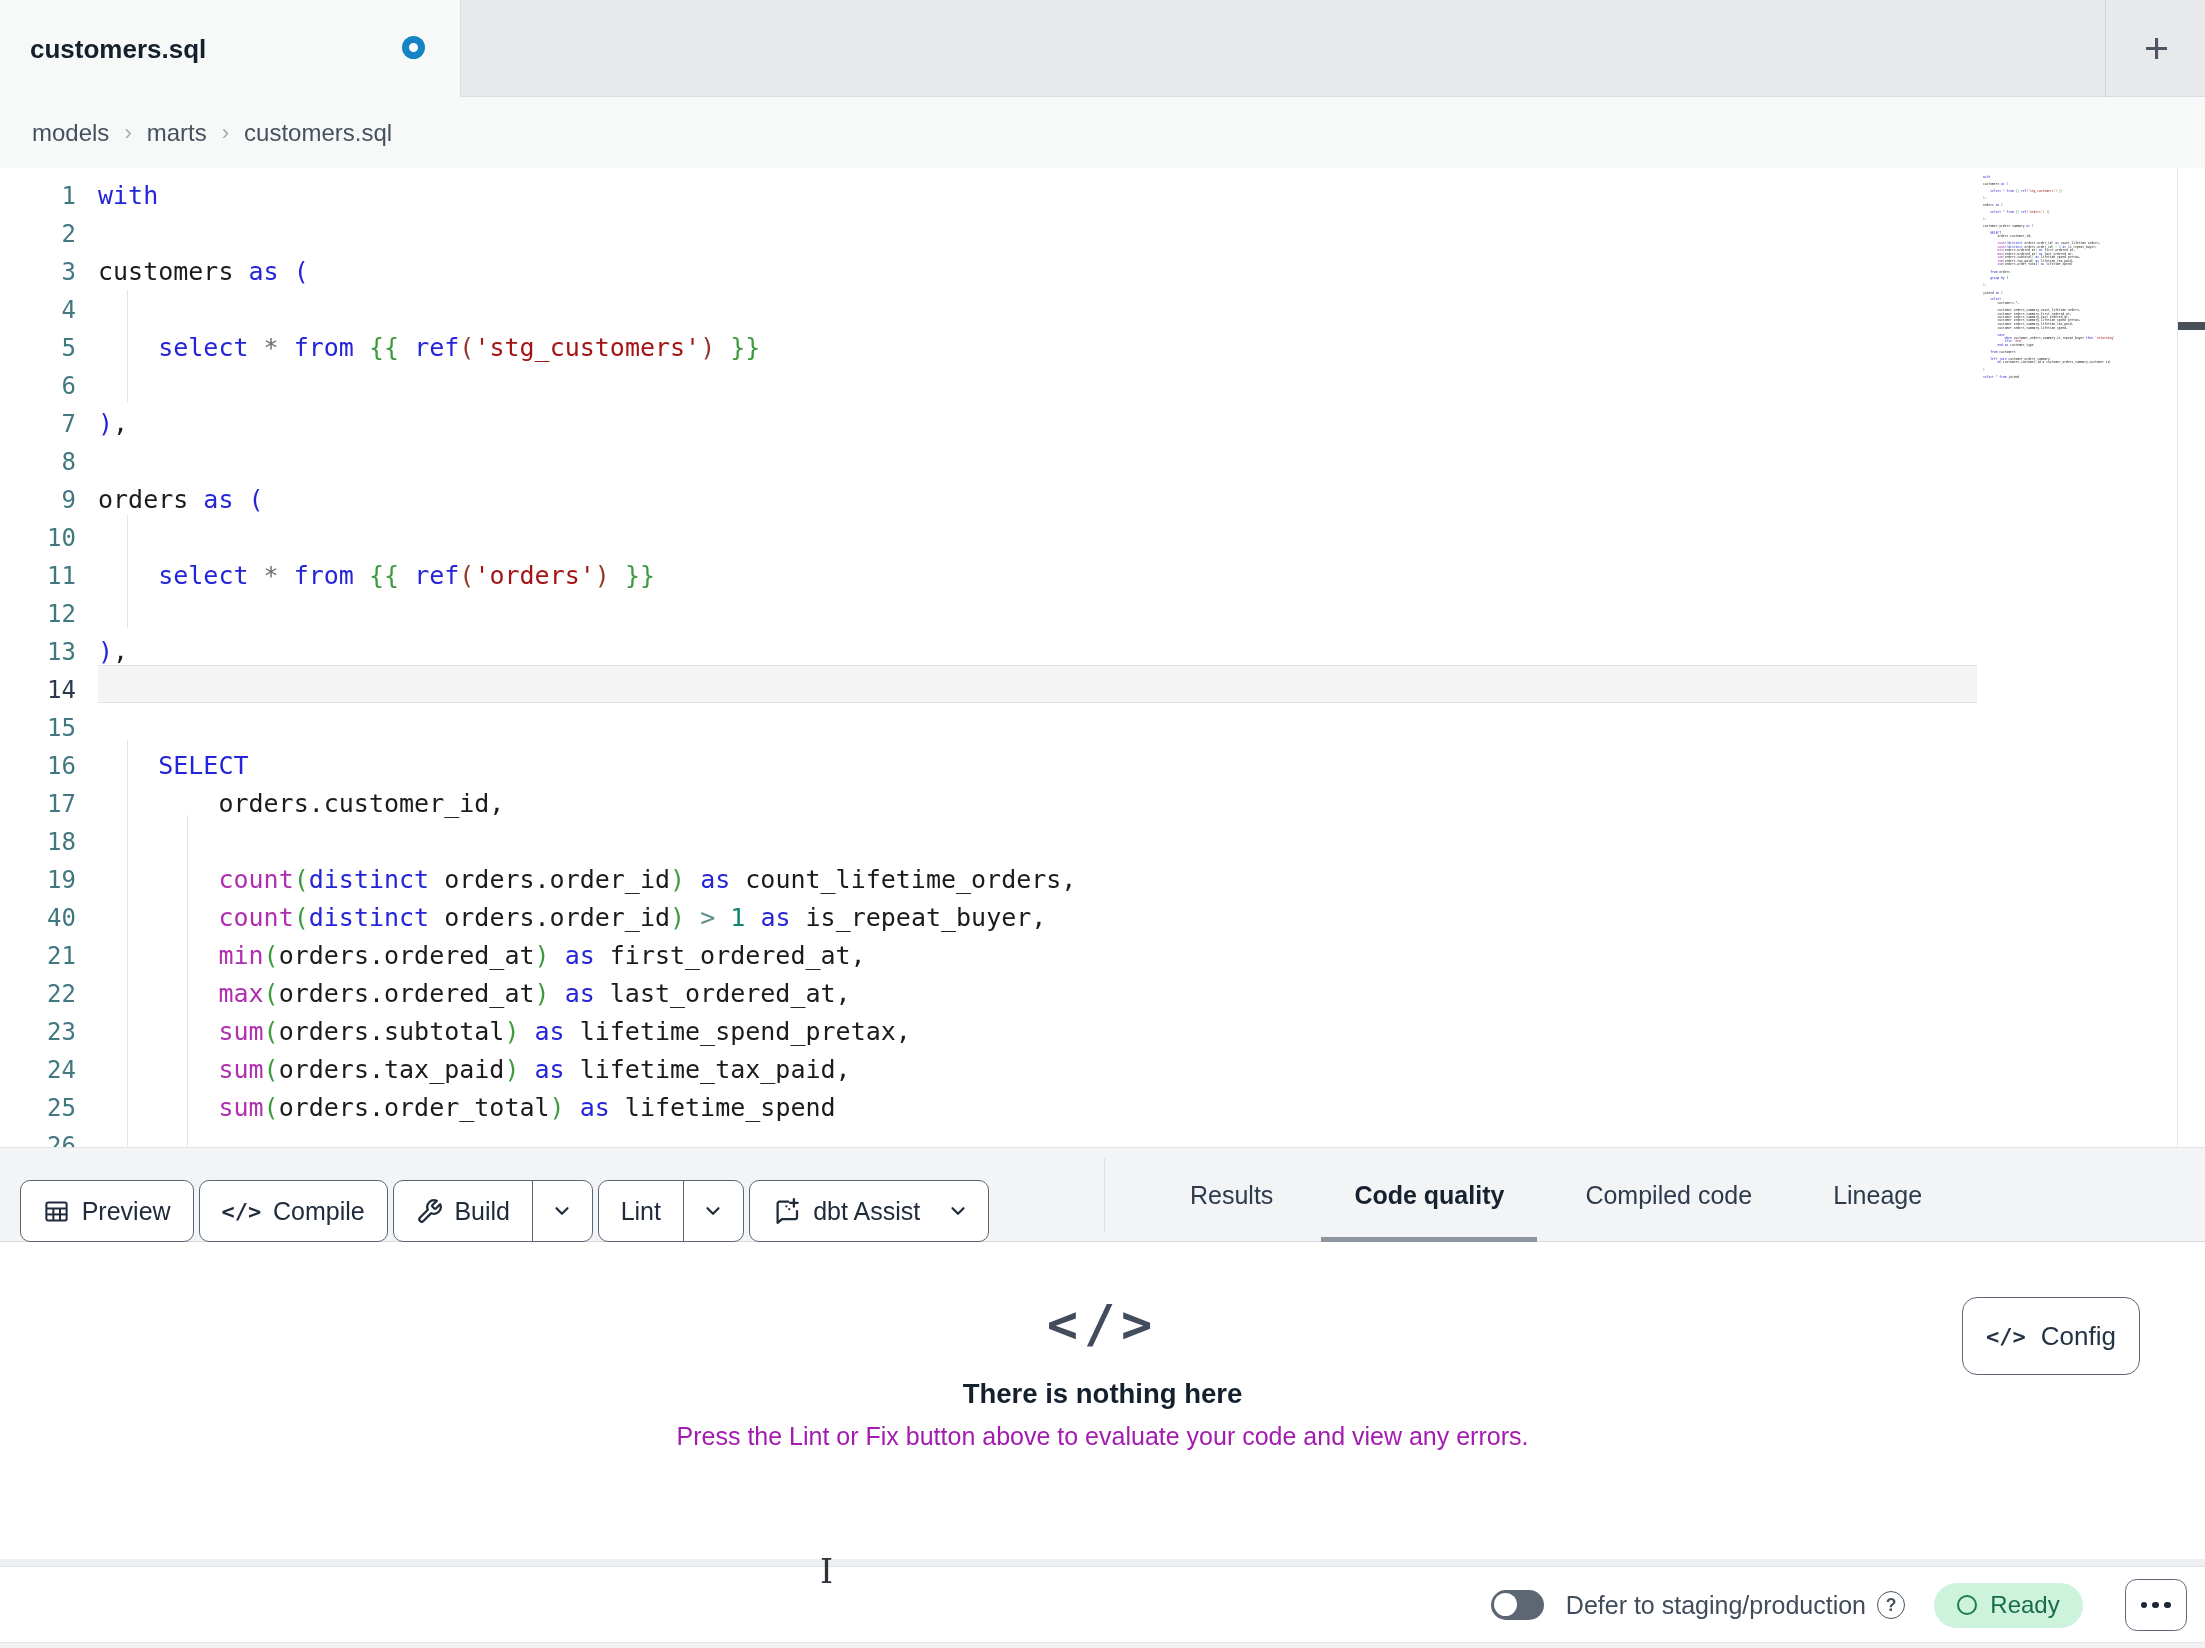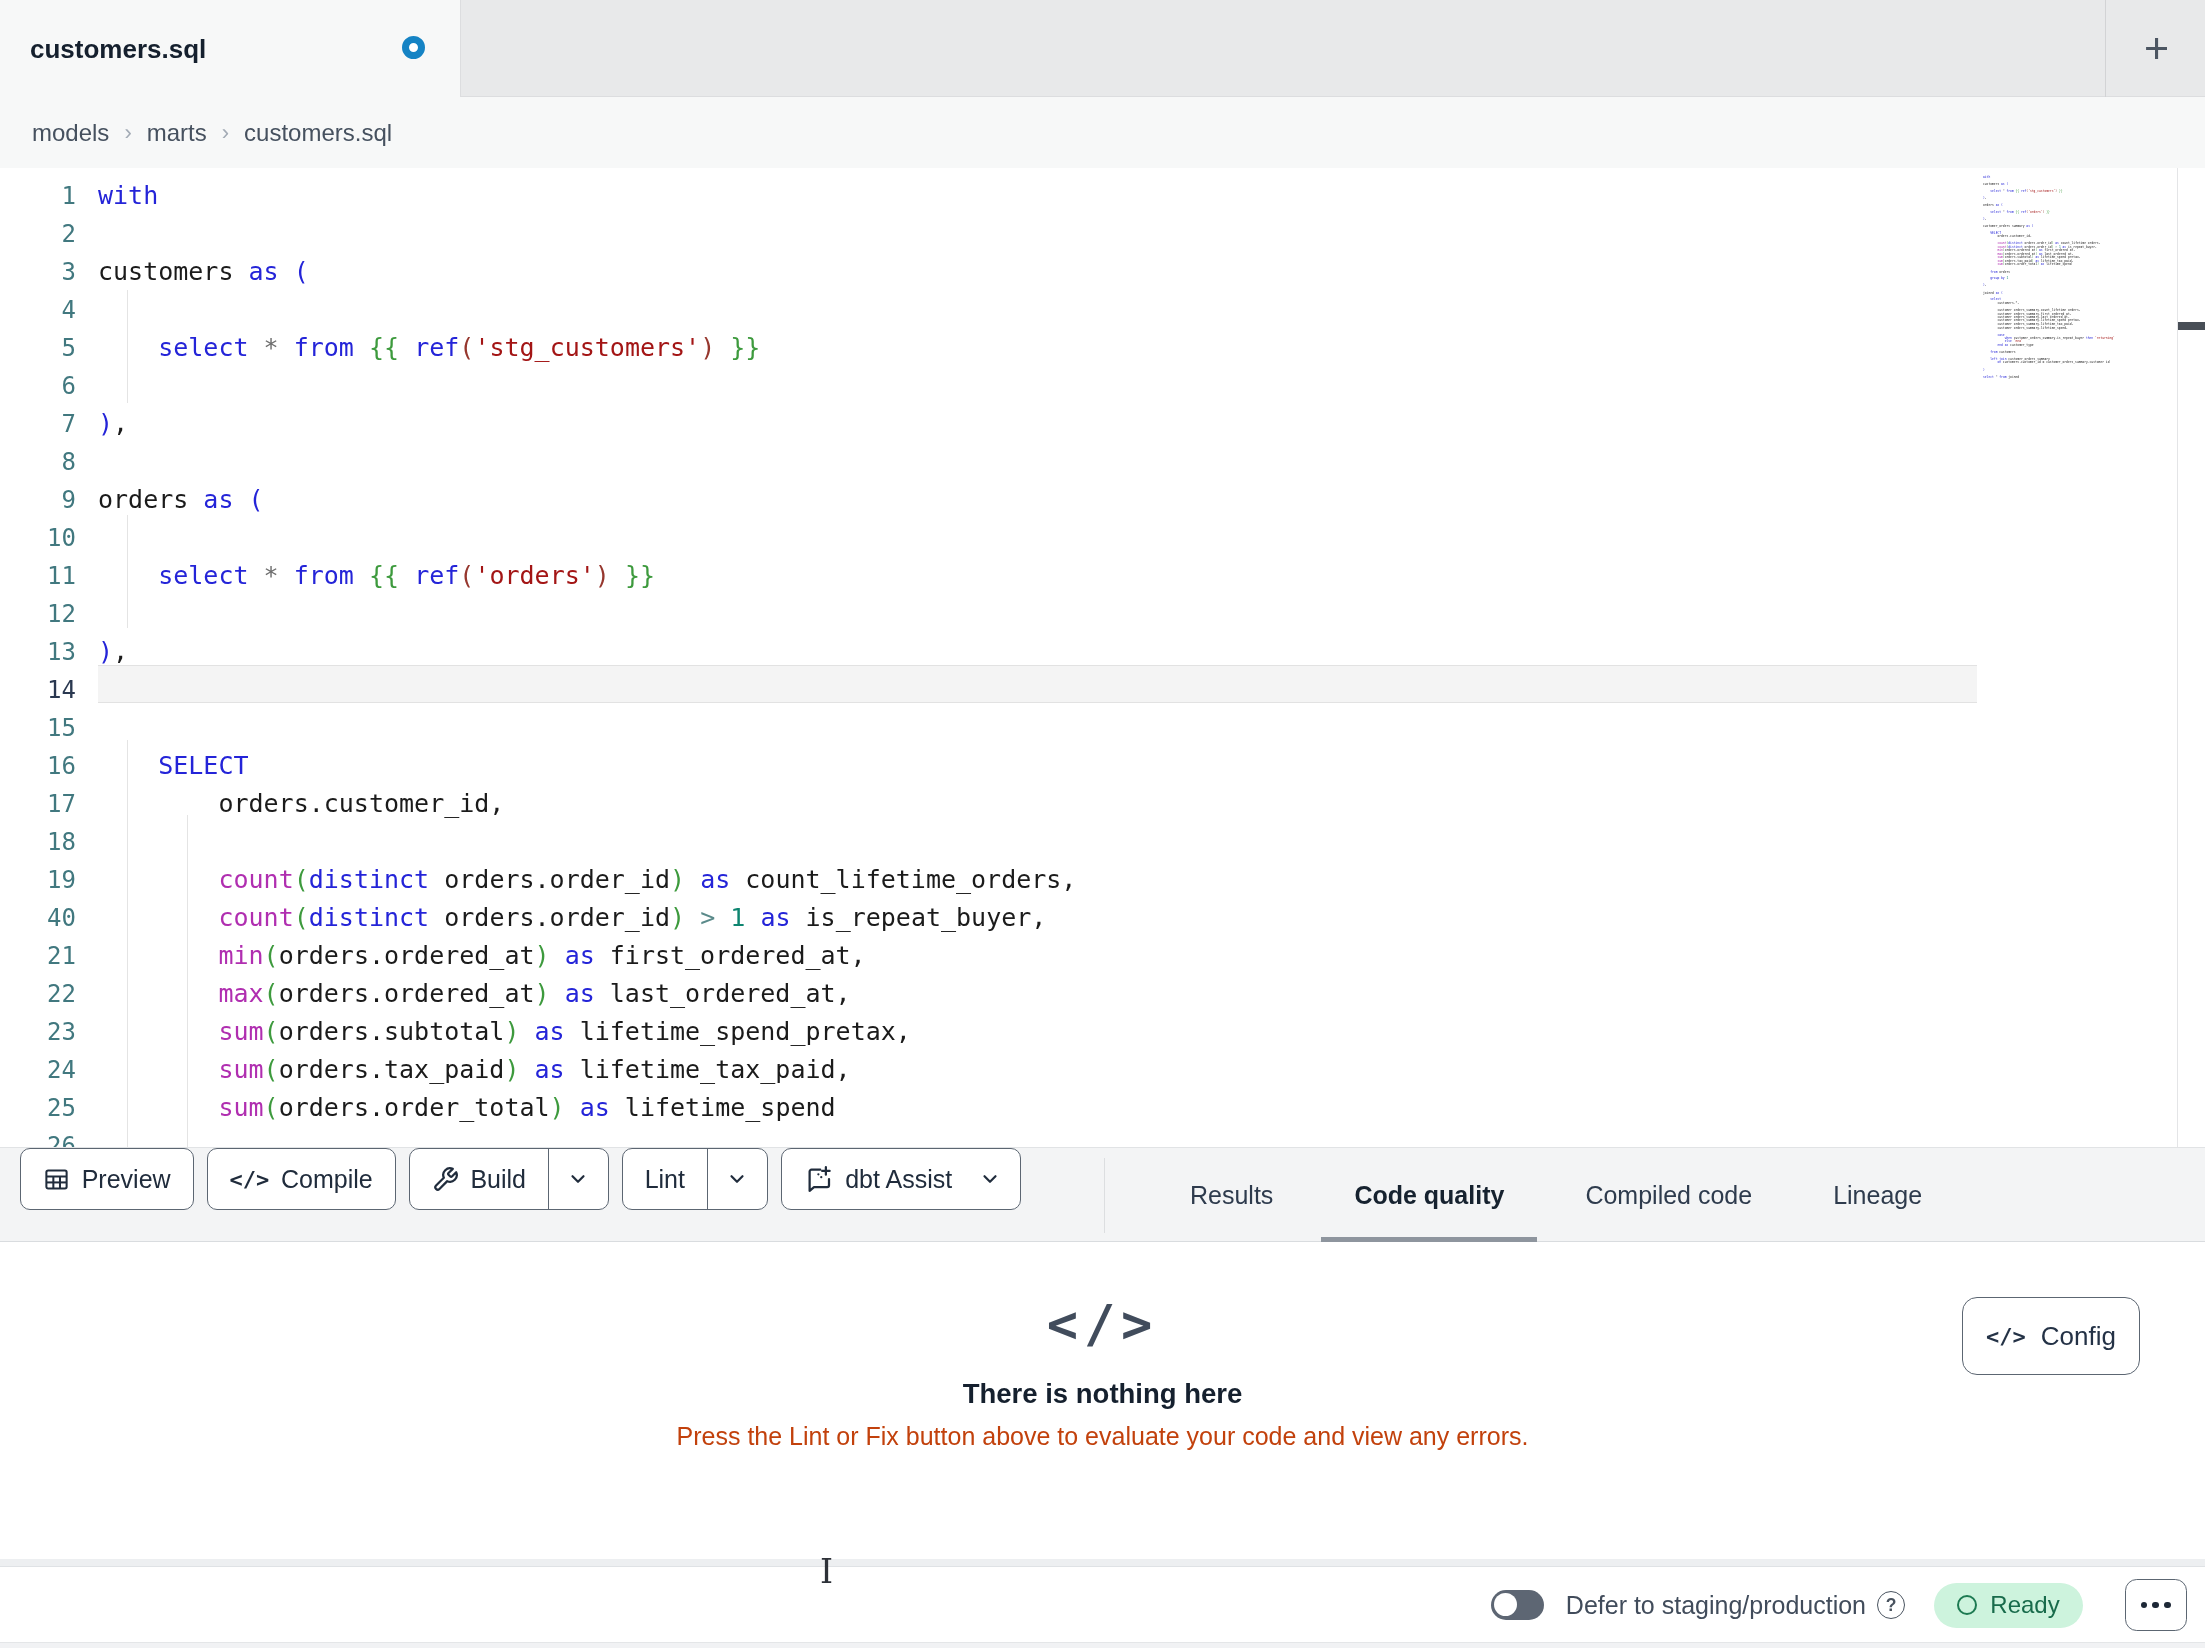--- a/index.html
+++ b/index.html
@@ -49,39 +49,39 @@
   .minimap{position:absolute;left:1983px;top:6.7px;width:192px;height:233px;overflow:hidden;z-index:3;}
   .minimap-inner{transform:scale(0.3);transform-origin:0 0;width:639px;}
   .mm-line{height:11.7px;line-height:11.7px;white-space:pre;
            font-family:"DejaVu Sans Mono",monospace;font-size:10px;color:var(--tx);}
   .editor-rborder{position:absolute;left:2177px;top:0;width:0.8px;height:979px;background:#e4e5e7;}
   .scroll-thumb{position:absolute;left:2178px;top:154px;width:27.5px;height:7.5px;background:#484e56;}
 
   
   .toolbar{position:absolute;left:0;top:1147px;width:2205px;height:95px;background:var(--bg_toolbar);
            border-top:0.8px solid #e1e3e5;border-bottom:0.8px solid #d9dcdf;}
-  .tb-buttons{position:absolute;left:20px;top:0;height:94px;display:flex;align-items:flex-start;gap:13px;}
+  .tb-buttons{position:absolute;left:20px;top:0;height:94px;display:flex;align-items:flex-end;gap:5px;}
   .btn{display:flex;align-items:center;height:62px;background:#ffffff;border:1.7px solid var(--border_btn);
        border-radius:10px;font-size:25px;color:#202c3c;}
   .btn .seg{display:flex;align-items:center;gap:11.7px;padding:0 22px;height:100%;}
   .btn .seg.chev{padding:0 18.3px;border-left:1.7px solid var(--border_btn);}
   .btn .seg.chev.nol{border-left:none;padding-left:5px;}
   .tb-divider{position:absolute;left:1104px;top:10px;width:0.8px;height:75px;background:#dcdee0;}
   .panel-tabs{position:absolute;left:1157px;top:0;height:94px;display:flex;gap:15px;}
   .ptab{position:relative;height:100%;display:flex;align-items:center;padding:0 33px;
         font-size:25px;color:#2e3b4d;}
   .ptab.active{font-weight:700;color:#16222f;}
   .ptab.active::after{content:"";position:absolute;left:0;right:0;bottom:0;height:5px;background:var(--underline);}
 
   
   .panel{position:absolute;left:0;top:1243px;width:2205px;height:316px;background:#ffffff;text-align:center;}
   .empty-icon{margin-top:55px;font-size:52px;font-weight:600;letter-spacing:5.8px;color:#414c5c;
               font-family:"DejaVu Sans Mono",monospace;line-height:1;}
   .empty-title{margin-top:28px;font-size:27.5px;font-weight:700;color:#15202e;}
-  .empty-sub{margin-top:11.7px;font-size:25px;color:#c2410c;text-align:center;}
+  .empty-sub{margin-top:11.7px;font-size:25px;color:#a21caf;text-align:center;}
   .config-btn{position:absolute;left:1962px;top:54px;width:178px;height:78px;border-radius:15px;
               border:1.7px solid var(--border_btn);background:#ffffff;display:flex;align-items:center;
               justify-content:center;gap:15px;font-size:26px;color:#243246;}
   .code-glyph{font-family:"DejaVu Sans Mono",monospace;font-weight:600;}
   .panel-strip{position:absolute;left:0;top:1559px;width:2205px;height:6.7px;background:#edeff1;}
 
   
   .statusbar{position:absolute;left:0;top:1566px;width:2205px;height:77px;background:#ffffff;
              border-top:0.8px solid #dfe2e5;display:flex;align-items:center;justify-content:flex-end;
              padding-right:18.3px;}

